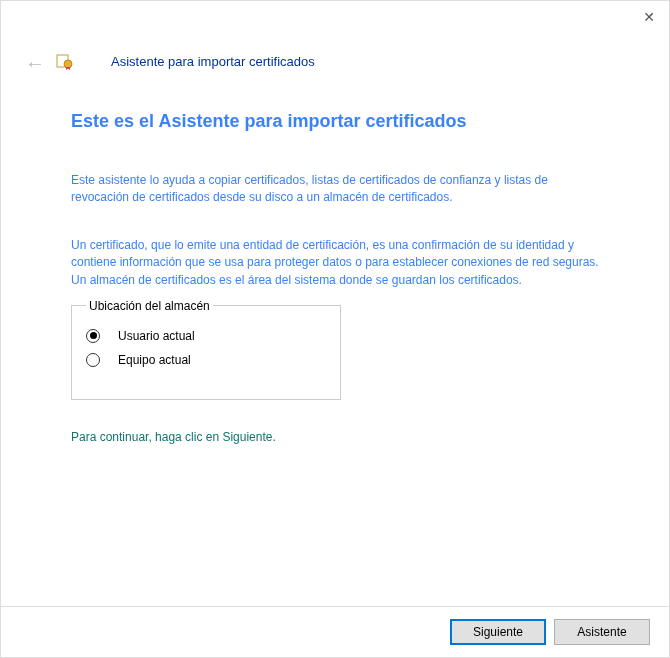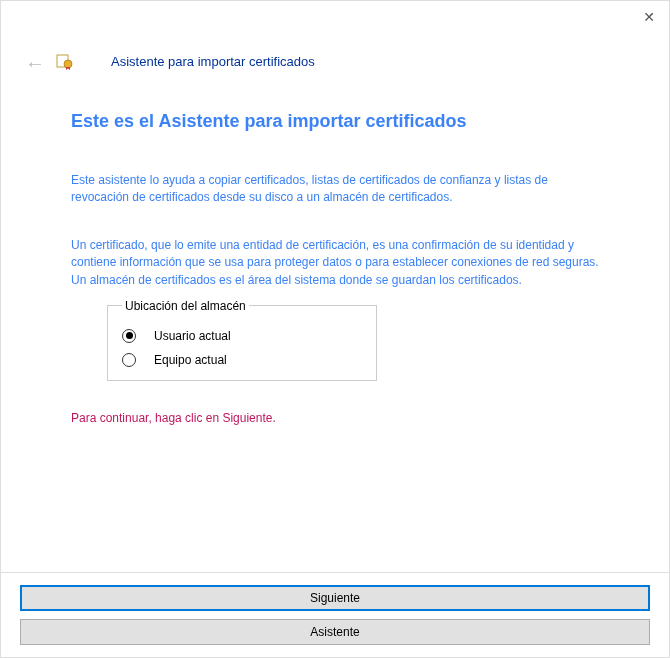--- a/index.html
+++ b/index.html
@@ -67,25 +67,24 @@
       font-size: 12px;
       color: #3b82f6;
       line-height: 1.45;
       margin-bottom: 30px;
     }
     .para2 {
       margin-bottom: 10px;
     }
     fieldset.store-location {
       border: 1px solid #ccc;
-      padding: 12px 14px 11px 14px;
+      padding: 12px 14px 30px 14px;
       width: 270px;
       margin-bottom: 30px;
       margin-top: 8px;
-      margin-left: 36px;
     }
     fieldset.store-location legend {
       font-size: 12px;
       padding: 0 3px;
       color: #000;
     }
     .radio-row {
       display: flex;
       align-items: flex-start;
       gap: 18px;
@@ -108,34 +107,33 @@
     .radio-circle.selected::after {
       content: "";
       width: 7px;
       height: 7px;
       background: #000;
       border-radius: 50%;
       display: block;
     }
     .continue-text {
       font-size: 12px;
-      color: #be185d;
+      color: #0f766e;
     }
     .footer {
       position: absolute;
       bottom: 0;
       left: 0;
       right: 0;
       border-top: 1px solid #ddd;
       padding: 12px 19px;
       display: flex;
       justify-content: flex-end;
       gap: 8px;
       background: #fff;
-      flex-direction: column;
     }
     .btn {
       min-width: 96px;
       height: 26px;
       font-size: 12px;
       font-family: inherit;
       background: #e1e1e1;
       border: 1px solid #adadad;
       cursor: pointer;
       padding: 0 14px;

